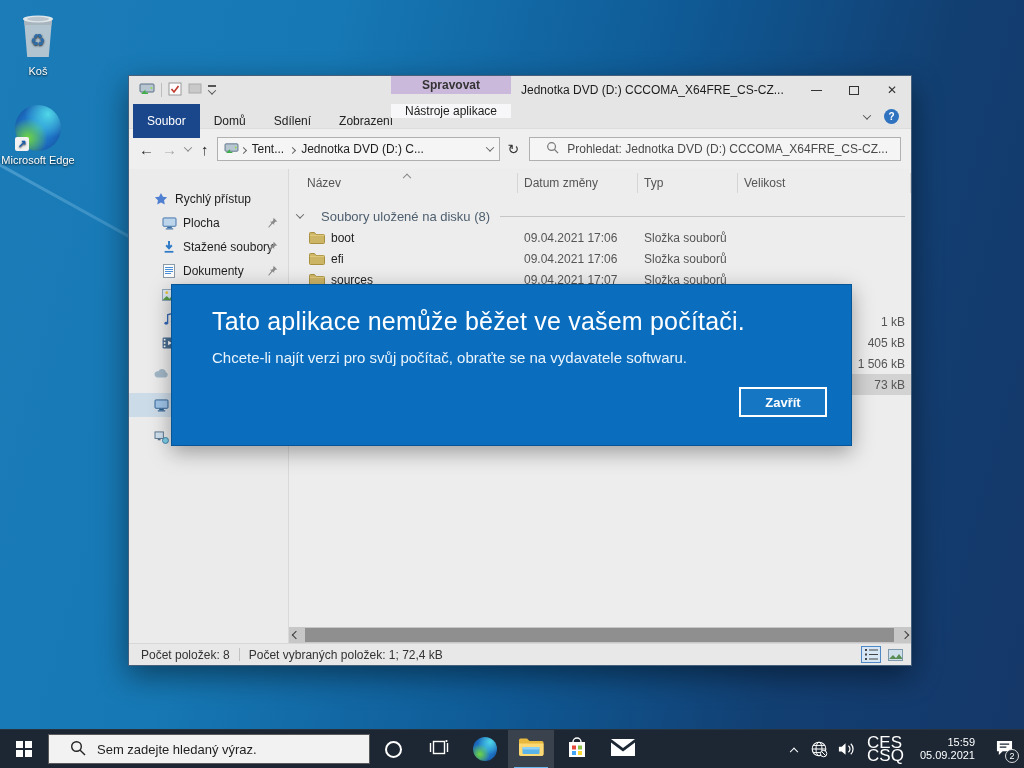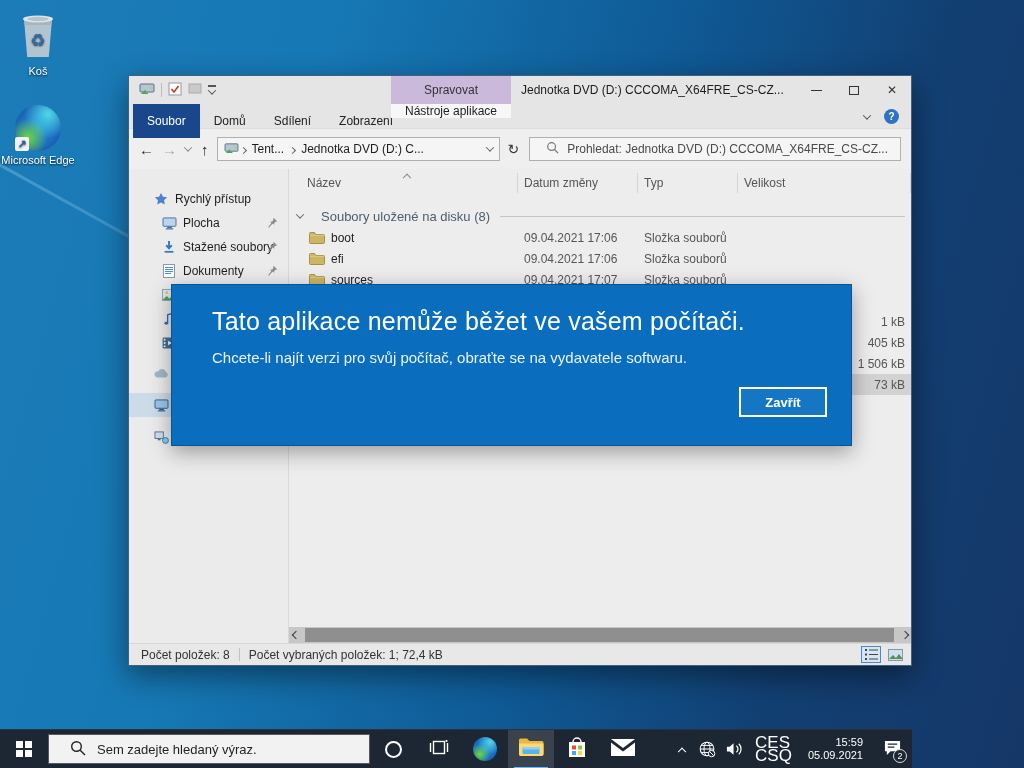--- a/index.html
+++ b/index.html
@@ -25,22 +25,22 @@
 
   
   .window { position:absolute; left:128px; top:75px; width:784px; height:591px;
     background:#ebebeb; border:1px solid #46607c; box-shadow:0 10px 28px rgba(0,0,0,.45);
     display:flex; flex-direction:column; font-size:12px; color:#1e1e1e; }
   .titlebar { position:relative; height:28px; background:#e5e5e5; display:flex; align-items:center; flex:none; }
   .qat { display:flex; align-items:center; gap:6px; padding-left:10px; }
   .qat-sep { width:1px; height:14px; background:#bdbdbd; }
   .qat-dd { display:flex; flex-direction:column; align-items:center; color:#555; }
   .qat-dd .bar { width:8px; height:1.5px; background:#555; margin-bottom:2px; }
-  .ctx-group { position:absolute; left:262px; top:0; width:120px; height:28px;
-    background:#cbb9dc; color:#333; display:flex; align-items:center; justify-content:center; }
+  .ctx-group { position:absolute; left:262px; top:0; width:120px; height:18px;
+    background:#cbb9dc; color:#333; display:flex; align-items:center; justify-content:center;font-weight:bold; }
   .wtitle { position:absolute; left:392px; top:0; height:28px; display:flex; align-items:center;
     color:#1c1c1c; white-space:nowrap; }
   .caption-btns { position:absolute; right:0; top:0; height:28px; display:flex; }
   .cap { width:38px; height:28px; display:flex; align-items:center; justify-content:center; color:#333; font-size:12px; }
   .cap .mini { width:11px; height:1px; background:#333; }
   .cap .maxi { width:10px; height:9px; border:1px solid #333; }
 
   .tabrow { position:relative; height:25px; background:#e5e5e5; display:flex; align-items:stretch;
     padding-left:4px; flex:none; border-bottom:1px solid #dcdcdc; }
   .tab { padding:17px 14px; display:flex; align-items:center; color:#222; }
@@ -102,21 +102,21 @@
   .dialog { position:absolute; left:171px; top:284px; width:681px; height:162px;
     background:#0a6dbe; border:1px solid rgba(0,40,80,.35); box-shadow:0 6px 20px rgba(0,0,0,.35);
     color:#fff; padding-left:40px; z-index:5; }
   .dlg-title { margin-top:22px; font-size:25px; font-weight:300; letter-spacing:.2px; }
   .dlg-msg { margin-top:13px; font-size:15px; color:#eaf4fc; }
   .dlg-btn { position:absolute; right:24px; bottom:28px; width:88px; height:30px;
     background:#1577c4; border:2px solid #ffffff; color:#fff; font-size:13px; font-weight:bold;
     display:flex; align-items:center; justify-content:center; }
 
   
-  .taskbar { position:absolute; left:0; bottom:0; width:912px; height:39px; background:#1c2733;
+  .taskbar { position:absolute; left:0; bottom:0; width:1024px; height:39px; background:#1c2733;
     display:flex; align-items:center; z-index:10; color:#fff; border-top:1px solid rgba(255,255,255,.05); }
   .tb-start { width:48px; height:39px; display:flex; align-items:center; justify-content:center; }
   .winlogo { display:grid; grid-template-columns:7px 7px; grid-template-rows:7px 7px; gap:1.5px; }
   .winlogo div { background:#fff; }
   .tb-search { width:322px; height:30px; background:#f2f2f2; border:1px solid #5a5a5a;
     display:flex; align-items:center; padding:0 10px; color:#1f1f1f; }
   .tb-search span { margin-left:11px; font-size:13px; }
   .tbbtn { width:46px; height:39px; display:flex; align-items:center; justify-content:center; position:relative; }
   .tbbtn.active { background:rgba(255,255,255,.13); }
   .tbbtn.active::after { content:""; position:absolute; left:6px; right:6px; bottom:0; height:2px; background:#6cb8f0; }

